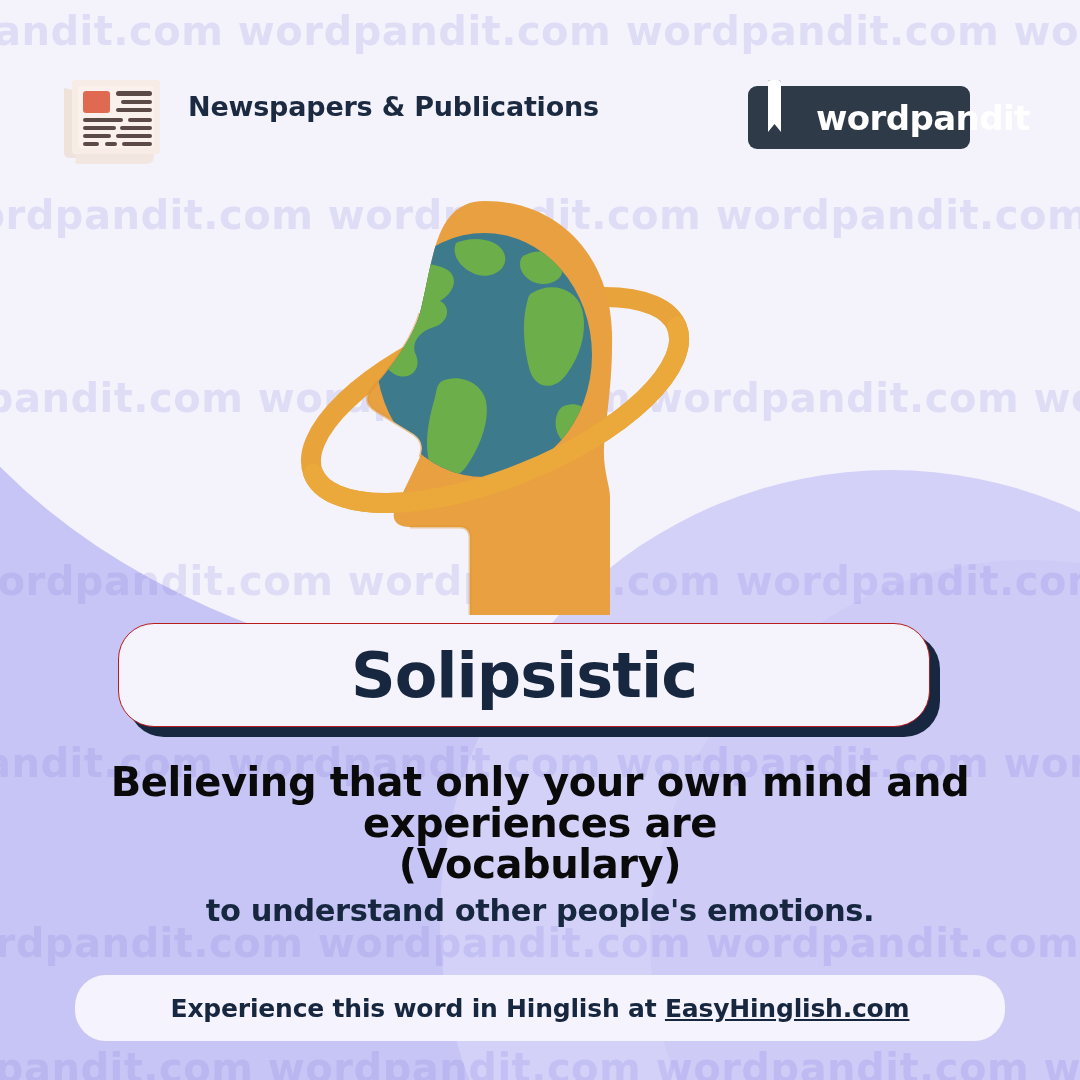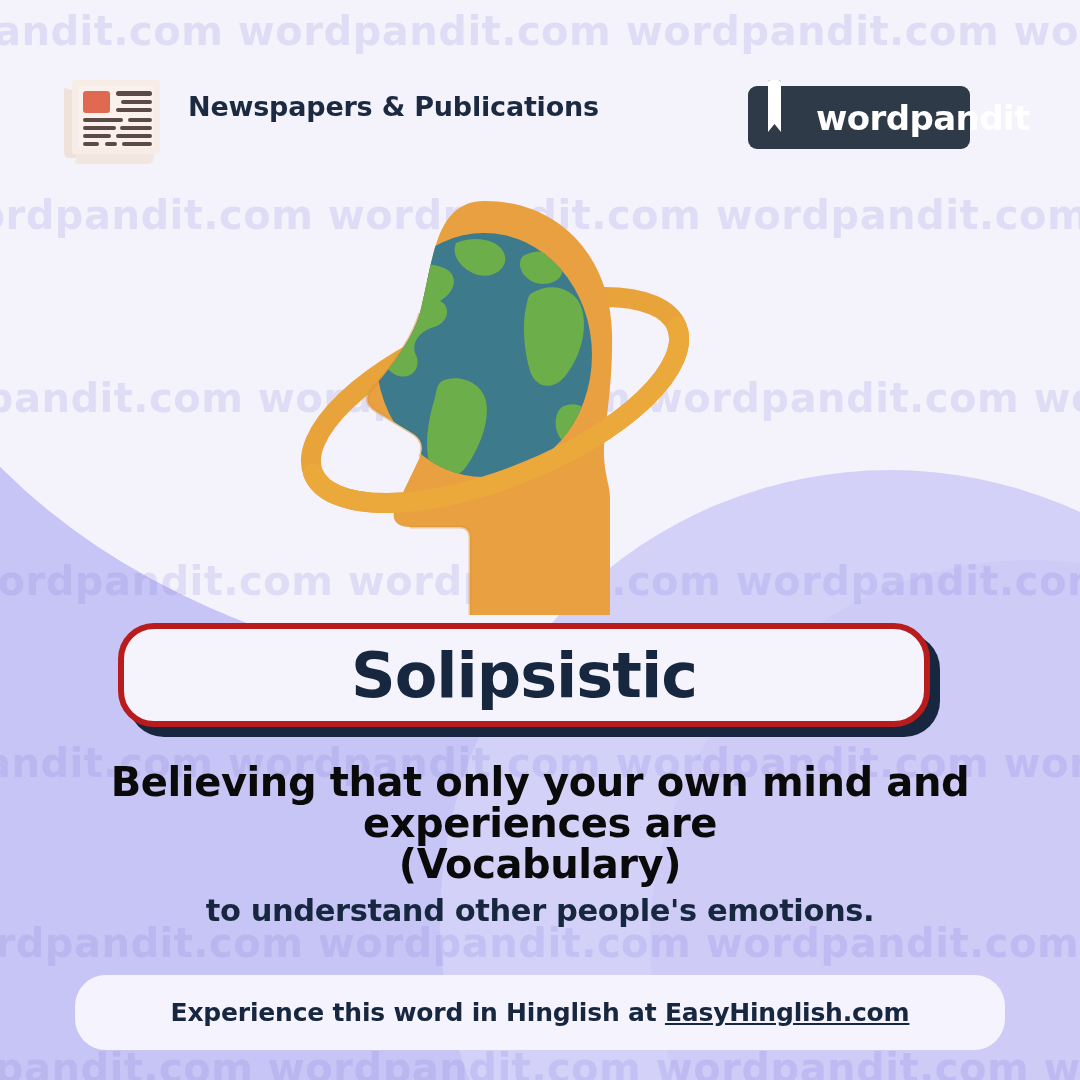--- a/index.html
+++ b/index.html
@@ -103,21 +103,21 @@
   #word-card-shadow {
     position:absolute; left:10px; top:10px;
     width:812px; height:104px;
     background:#16273f;
     border-radius:36px;
   }
   #word-card {
     position:absolute; left:0; top:0;
     width:812px; height:104px;
     background:#f5f4fc;
-    border:6px solid #b91c1c;
+    border:1px solid #b91c1c;
     border-radius:36px;
     display:flex; align-items:center; justify-content:center;
   }
   #word-title {
     font-size:62px; font-weight:bold;
     color:#16273f;
     font-family:"DejaVu Sans", sans-serif;
     letter-spacing:-1px;
   }
 
@@ -144,21 +144,21 @@
     font-size:30.5px; line-height:41px;
     font-weight:bold;
     color:#16273f;
     font-family:"DejaVu Sans", sans-serif;
     letter-spacing:-.4px;
   }
 
   
   #footer-banner {
     position:absolute; left:75px; top:975px;
-    width:930px; height:75px;
+    width:930px; height:66px;
     background:#f5f3fd;
     border-radius:31px;
     display:flex; align-items:center; justify-content:center;
   }
   #footer-text {
     font-size:25px; font-weight:bold;
     color:#16273f;
     font-family:"DejaVu Sans", sans-serif;
     letter-spacing:-.2px;
   }

